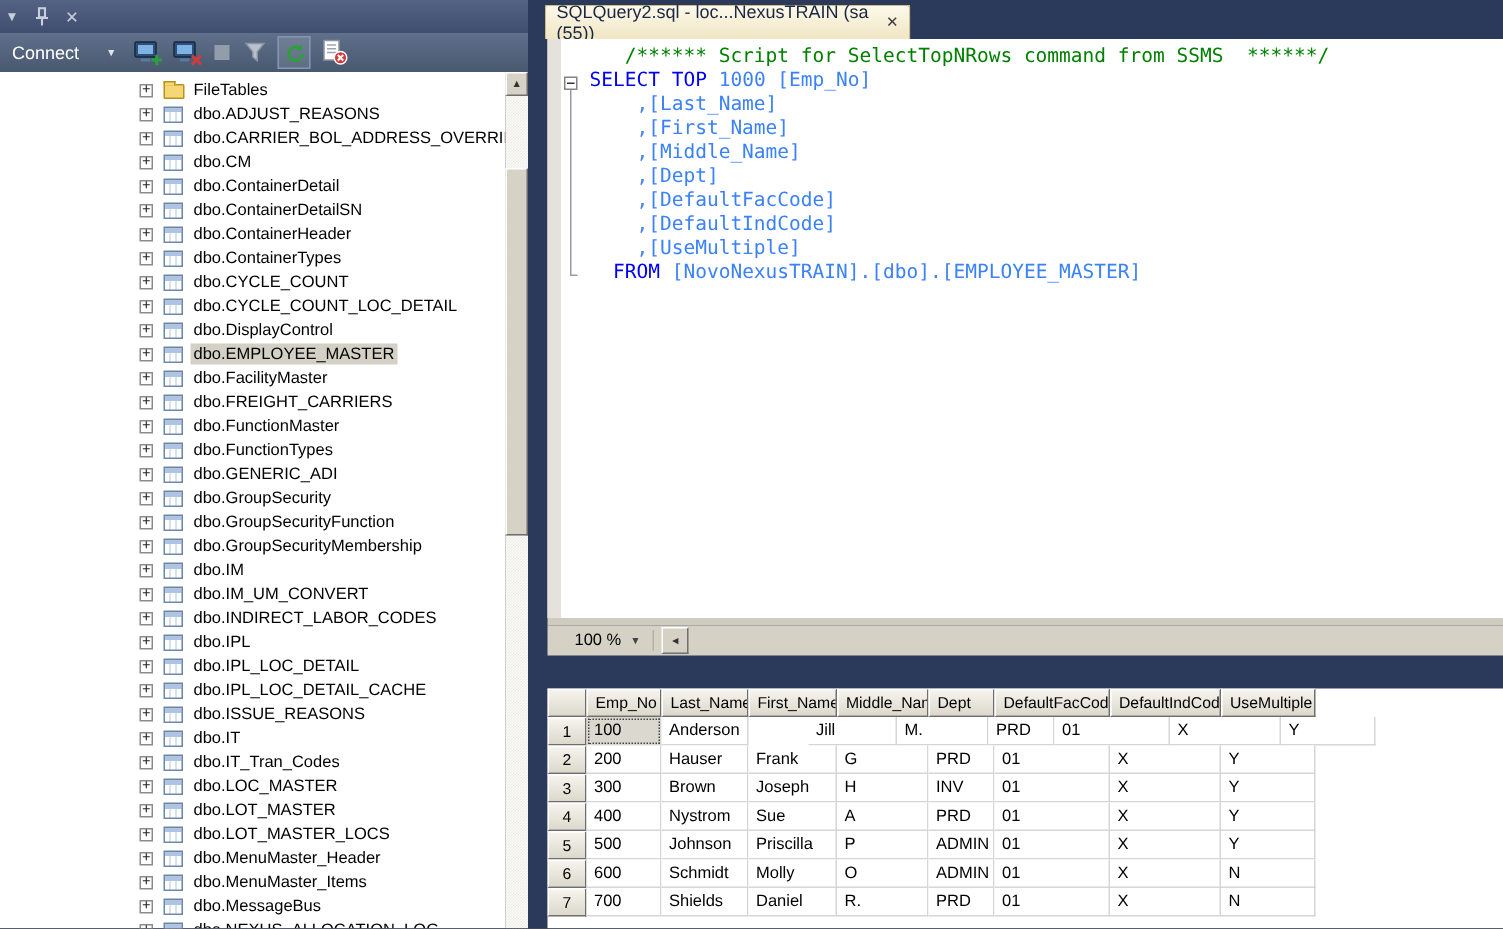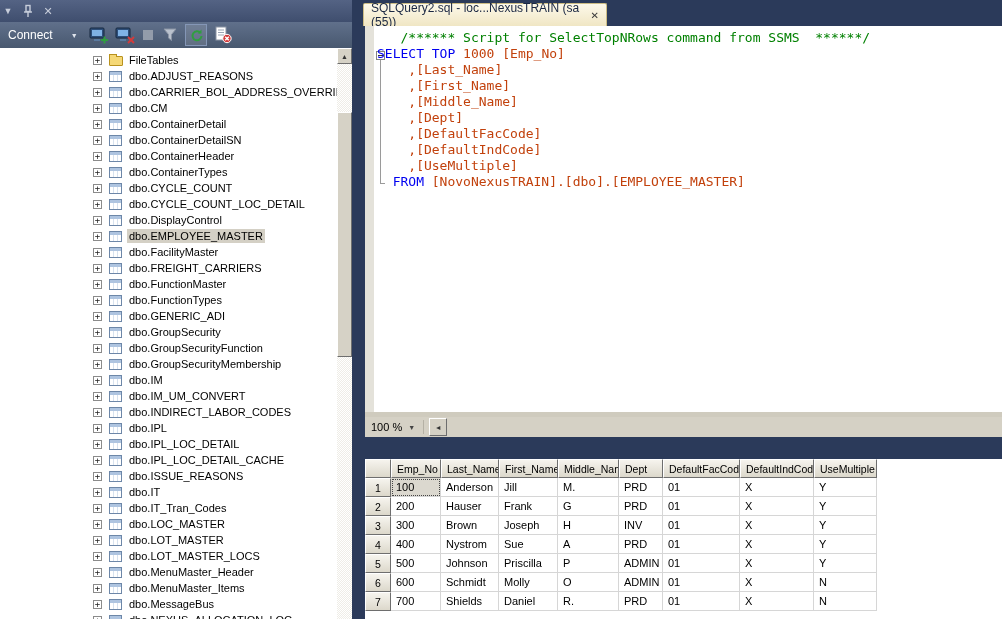--- a/index.html
+++ b/index.html
@@ -52,30 +52,30 @@
     font-size:12px;color:#1a2742;padding:0 7px;}
   #doc-tab .x{margin-left:auto;font-size:10px;color:#3a3a3a;padding-left:10px;}
   
   #editor{position:absolute;left:365px;top:26px;width:637px;height:386px;background:#fff;}
   #ind-margin{position:absolute;left:0;top:0;width:9px;height:386px;background:#e4e2da;}
   #fold-box{position:absolute;left:11px;top:25px;width:9px;height:9px;border:1px solid #848484;
     background:#fff;box-sizing:border-box;}
   #fold-box::before{content:"";position:absolute;left:1px;top:3px;width:5px;height:1px;background:#333;}
   #fold-line{position:absolute;left:15px;top:34px;width:1px;height:124px;background:#9a9a9a;}
   #fold-tick{position:absolute;left:15px;top:157px;width:5px;height:1px;background:#9a9a9a;}
-  #code{position:absolute;left:12px;top:4px;font-family:"DejaVu Sans Mono",monospace;
+  #code{position:absolute;left:28px;top:4px;font-family:"DejaVu Sans Mono",monospace;
     font-size:13px;line-height:16px;white-space:pre;}
   .tok-c{color:#008000;}
   .tok-k{color:#0000f0;}
-  .tok-p,.tok-n{color:#c2410c;}
+  .tok-p,.tok-n{color:#3b82f6;}
   
   #splitter{position:absolute;left:365px;top:412px;width:637px;height:5px;background:#cfcbbe;}
   #zoombar{position:absolute;left:365px;top:417px;width:637px;height:20px;background:#d5d1c5;
     display:flex;align-items:center;font-size:11px;color:#000;}
-  #zoombar .zl{padding-left:6px;}
+  #zoombar .zl{padding-left:18px;}
   #zoombar .dd{font-size:7px;color:#444;margin-left:6px;}
   #zoombar .sep{width:1px;height:14px;background:#b5b1a5;margin:0 5px 0 8px;}
   .hs-btn{width:18px;height:18px;background:#d5d1c5;border:1px solid;
     border-color:#fff #6e6e6e #6e6e6e #fff;box-sizing:border-box;display:flex;
     align-items:center;justify-content:center;font-size:7px;color:#333;}
   
   #res-tabs{position:absolute;left:365px;top:437px;width:637px;height:22px;background:#d5d1c5;}
   .rtab{position:absolute;display:flex;align-items:center;gap:6px;box-sizing:border-box;
     background:#d5d1c5;border:1px solid;border-color:#fff #6e6e6e #d5d1c5 #fff;
     font-size:11px;color:#000;padding:0 8px;border-radius:2px 2px 0 0;}
@@ -399,21 +399,21 @@
         <div class="g-h" style="width: 61px;">Middle_Name</div>
         <div class="g-h" style="width: 44px;">Dept</div>
         <div class="g-h" style="width: 77px;">DefaultFacCode</div>
         <div class="g-h" style="width: 74px;">DefaultIndCode</div>
         <div class="g-h" style="width: 63px;">UseMultiple</div>
       </div>
       <div class="g-row">
         <div class="g-h num" style="width: 26px;">1</div>
         <div class="g-c g-sel" style="width: 50px;">100</div>
         <div class="g-c" style="width: 58px;">Anderson</div>
-        <div class="g-c" style="width: 59px;">Jill</div>
+        <div class="g-c" style="width: 59px; margin-left: 40px;">Jill</div>
         <div class="g-c" style="width: 61px;">M.</div>
         <div class="g-c" style="width: 44px;">PRD</div>
         <div class="g-c" style="width: 77px;">01</div>
         <div class="g-c" style="width: 74px;">X</div>
         <div class="g-c" style="width: 63px;">Y</div>
       </div>
       <div class="g-row">
         <div class="g-h num" style="width: 26px;">2</div>
         <div class="g-c" style="width: 50px;">200</div>
         <div class="g-c" style="width: 58px;">Hauser</div>

